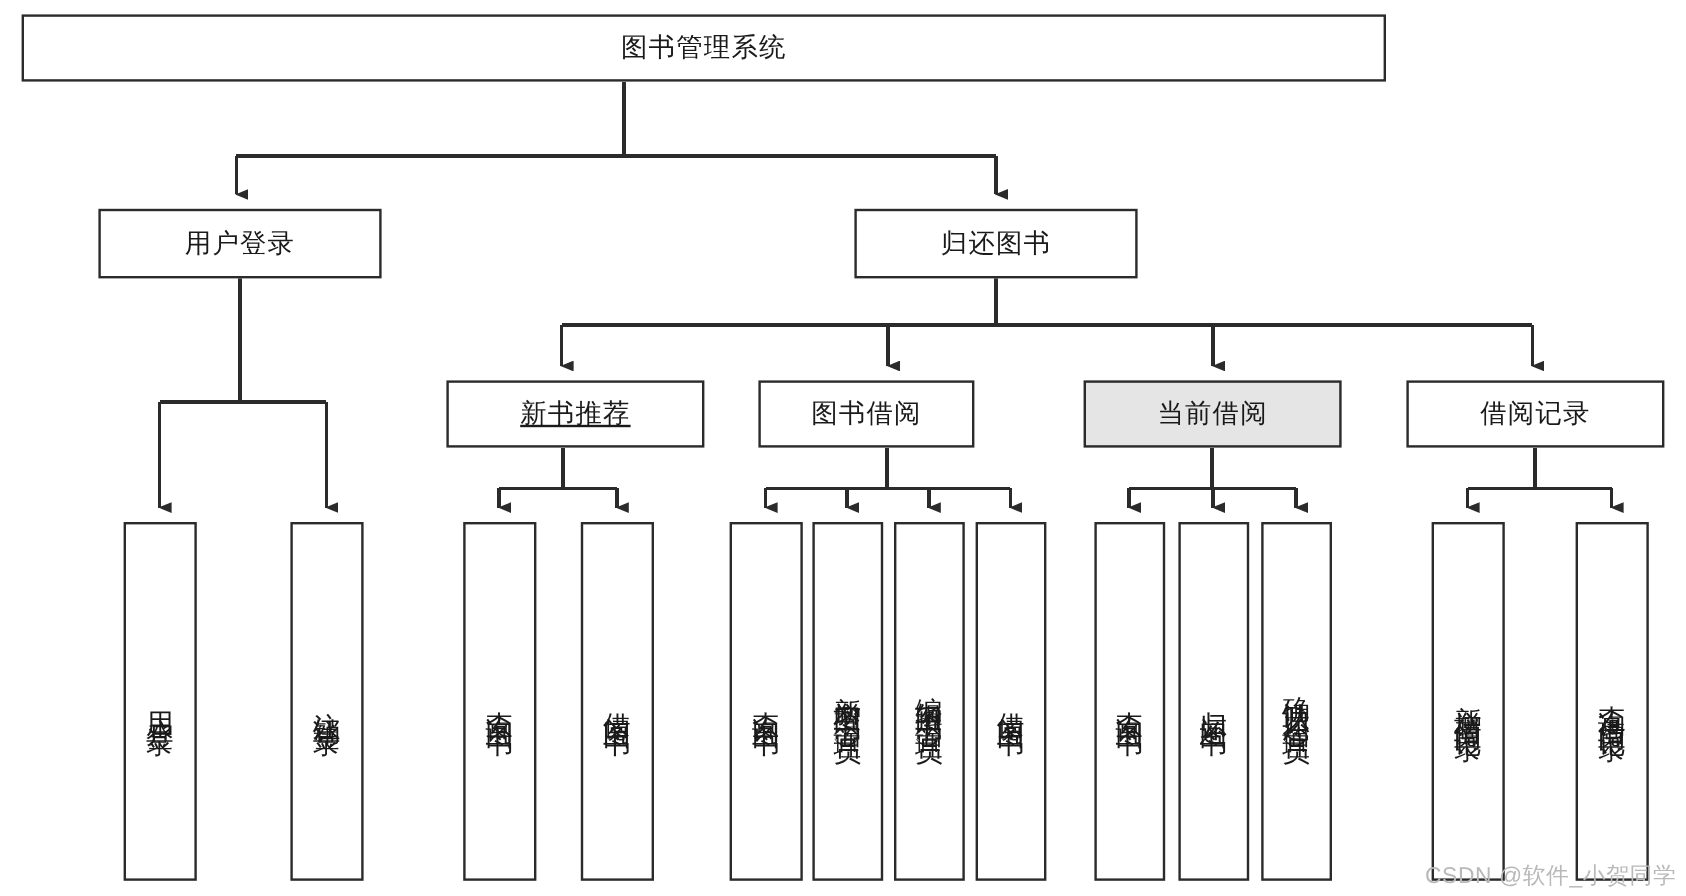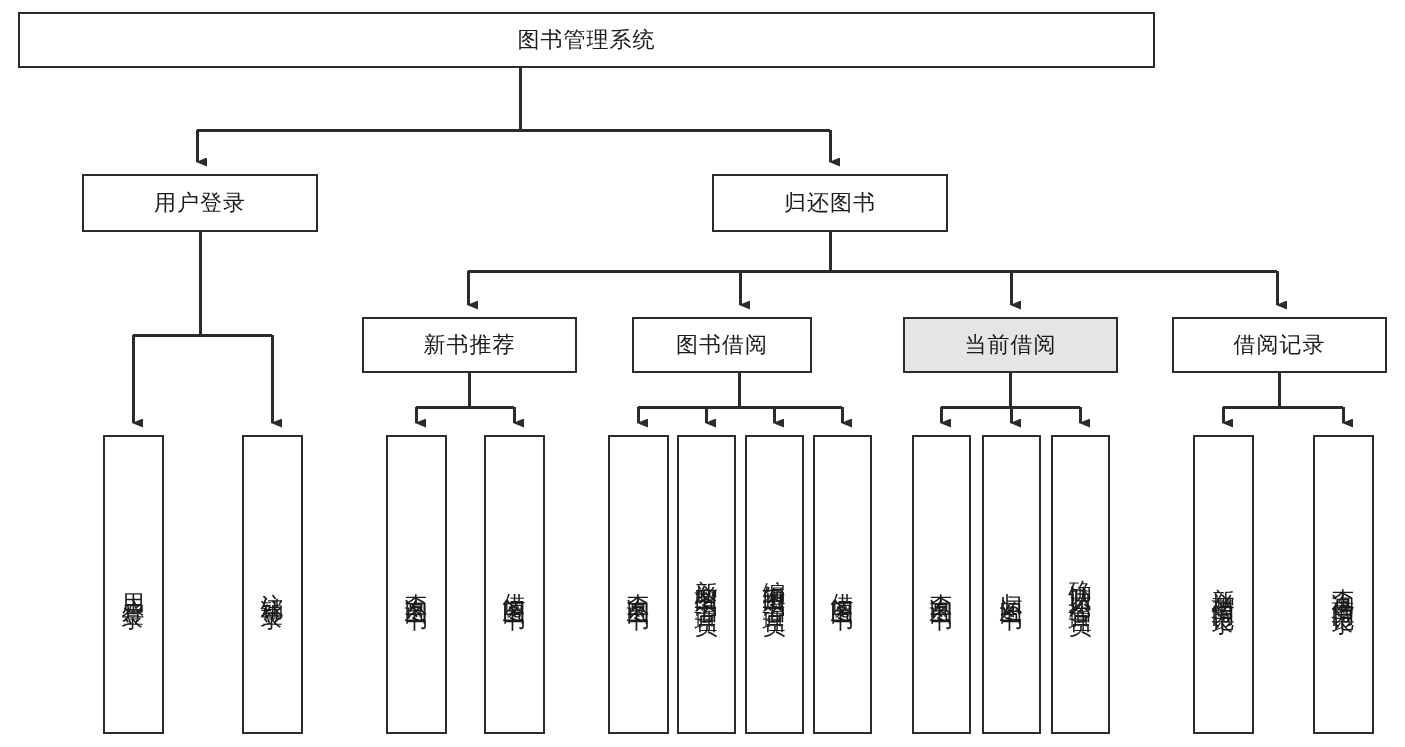--- a/index.html
+++ b/index.html
@@ -120,21 +120,21 @@
   <div id="nodes-layer">
       <div class="node-box horizontal" style="left: 18px; top: 12px; width: 1137px; height: 56px; border-color: rgb(43, 43, 43); background: rgb(255, 255, 255); color: rgb(26, 26, 26);">
         <span class="node-label">图书管理系统</span>
       </div>
       <div class="node-box horizontal" style="left: 82px; top: 174px; width: 236px; height: 58px; border-color: rgb(43, 43, 43); background: rgb(255, 255, 255); color: rgb(26, 26, 26);">
         <span class="node-label">用户登录</span>
       </div>
       <div class="node-box horizontal" style="left: 712px; top: 174px; width: 236px; height: 58px; border-color: rgb(43, 43, 43); background: rgb(255, 255, 255); color: rgb(26, 26, 26);">
         <span class="node-label">归还图书</span>
       </div>
-      <div class="node-box horizontal" style="left: 362px; top: 317px; width: 215px; height: 56px; border-color: rgb(43, 43, 43); background: rgb(255, 255, 255); color: rgb(26, 26, 26);">
+      <div class="node-box horizontal" style="left: 372px; top: 317px; width: 215px; height: 56px; border-color: rgb(43, 43, 43); background: rgb(255, 255, 255); color: rgb(26, 26, 26); text-decoration: underline;">
         <span class="node-label">新书推荐</span>
       </div>
       <div class="node-box horizontal" style="left: 632px; top: 317px; width: 180px; height: 56px; border-color: rgb(43, 43, 43); background: rgb(255, 255, 255); color: rgb(26, 26, 26);">
         <span class="node-label">图书借阅</span>
       </div>
       <div class="node-box horizontal" style="left: 903px; top: 317px; width: 215px; height: 56px; border-color: rgb(43, 43, 43); background: #e5e5e5; color: rgb(26, 26, 26);">
         <span class="node-label">当前借阅</span>
       </div>
       <div class="node-box horizontal" style="left: 1172px; top: 317px; width: 215px; height: 56px; border-color: rgb(43, 43, 43); background: rgb(255, 255, 255); color: rgb(26, 26, 26);">
         <span class="node-label">借阅记录</span>
@@ -172,13 +172,14 @@
       <div class="node-box vertical" style="left: 1051px; top: 435px; width: 59px; height: 299px; border-color: rgb(43, 43, 43); background: rgb(255, 255, 255); color: rgb(26, 26, 26);">
         <span class="node-label">确认归还（管理员）</span>
       </div>
       <div class="node-box vertical" style="left: 1193px; top: 435px; width: 61px; height: 299px; border-color: rgb(43, 43, 43); background: rgb(255, 255, 255); color: rgb(26, 26, 26);">
         <span class="node-label">新增借阅记录</span>
       </div>
       <div class="node-box vertical" style="left: 1313px; top: 435px; width: 61px; height: 299px; border-color: rgb(43, 43, 43); background: rgb(255, 255, 255); color: rgb(26, 26, 26);">
         <span class="node-label">查询借阅记录</span>
       </div>
     </div>
+  <div id="watermark">CSDN @软件_小贺同学</div>
 </div>
 
 </body></html>

